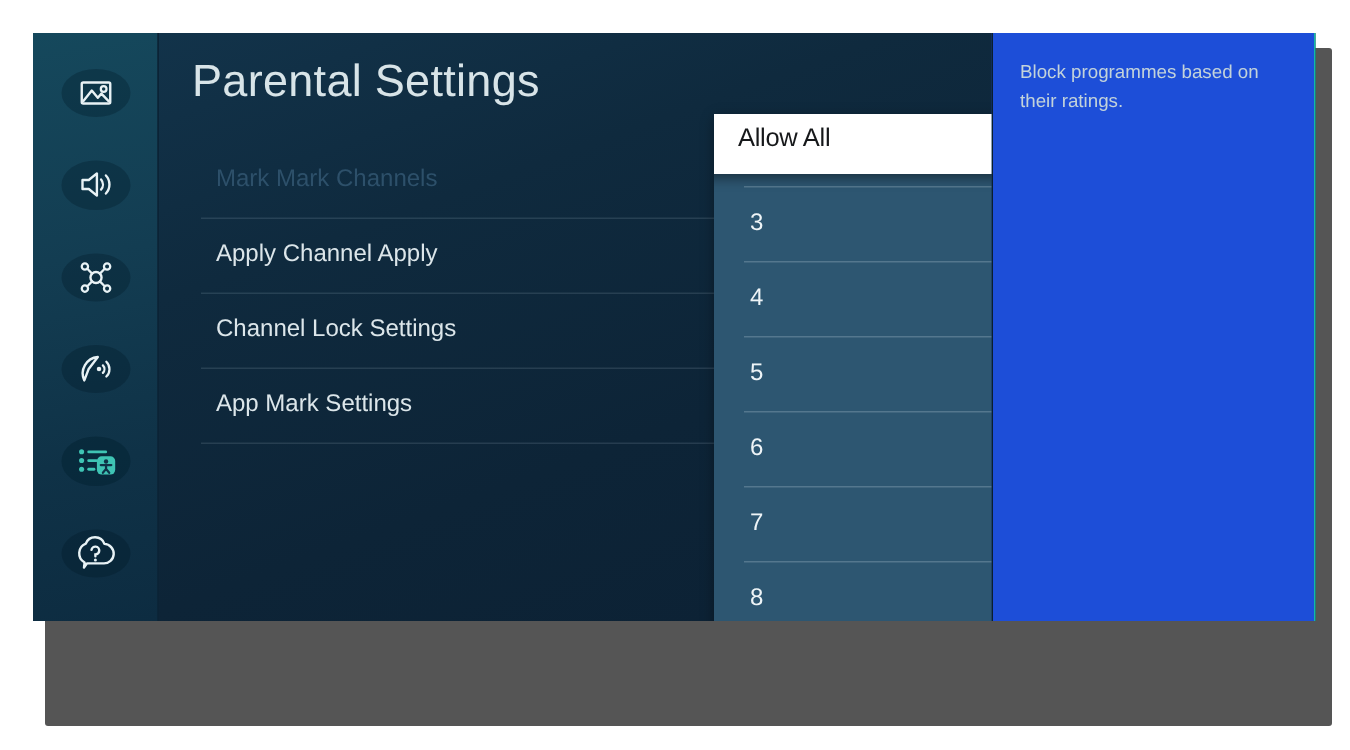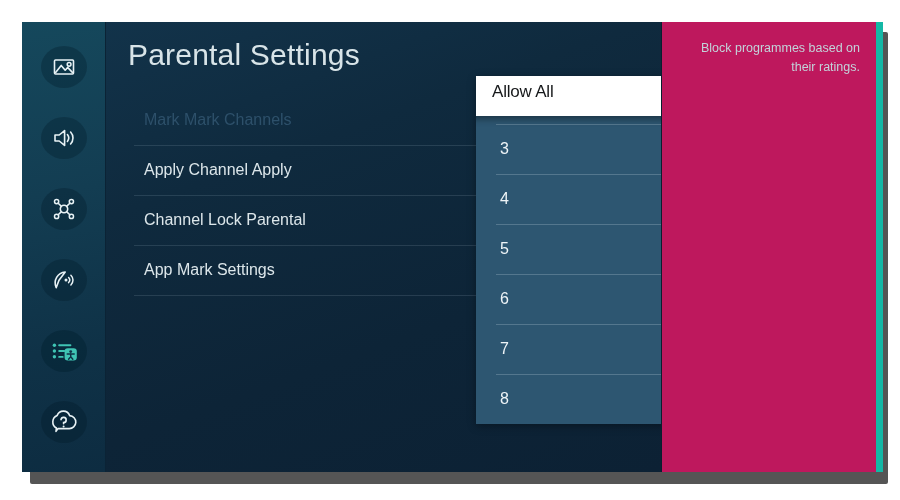--- a/index.html
+++ b/index.html
@@ -29,25 +29,25 @@
     background: #555555;
     border-radius: 2px;
   }
 
   
   .panel {
     position: absolute;
     left: 22px;
     top: 22px;
     width: 854px;
-    height: 450px;
+    height: 392px;
     background: #0d2438;
     overflow: hidden;
     display: flex;
-    border-right: 7px solid #14b8a6;
+    border-right: 1px solid #14b8a6;
   }
 
   
   .rail {
     position: relative;
     width: 84px;
     flex: 0 0 84px;
     background: linear-gradient(170deg, #15485c 0%, #133d52 38%, #0f3247 72%, #0d2c41 100%);
     border-right: 1px solid #0b2335;
     display: flex;
@@ -130,25 +130,24 @@
     height: 1px;
     margin: 0 14px 0 28px;
     background: rgba(190, 215, 228, 0.14);
   }
 
   
   .descpane {
     position: relative;
     width: 215px;
     flex: 0 0 215px;
-    background: #be185d;
+    background: #1d4ed8;
     border-left: 1px solid #0a1f2e;
-    padding: 17px 16px 0 36px;
-    box-sizing: border-box;
-    text-align: right;
+    padding: 17px 16px 0 18px;
+    box-sizing: border-box;
   }
   .desc-text {
     font-size: 12.5px;
     line-height: 19px;
     color: #c3d3da;
     font-weight: 400;
   }
 
   
   .dropdown {
@@ -313,21 +312,21 @@
       <div class="page-title">Parental Settings</div>
 
       <div class="menu">
         <div class="menu-row disabled">
           <span>Mark Mark Channels</span>
         </div>
         <div class="menu-row">
           <span>Apply Channel Apply</span>
         </div>
         <div class="menu-row">
-          <span>Channel Lock Parental</span>
+          <span>Channel Lock Settings</span>
         </div>
         <div class="menu-row">
           <span>App Mark Settings</span>
         </div>
         <div class="menu-rule-end"></div>
       </div>
 
       <div class="dropdown">
 
         <div class="dd-selected">

